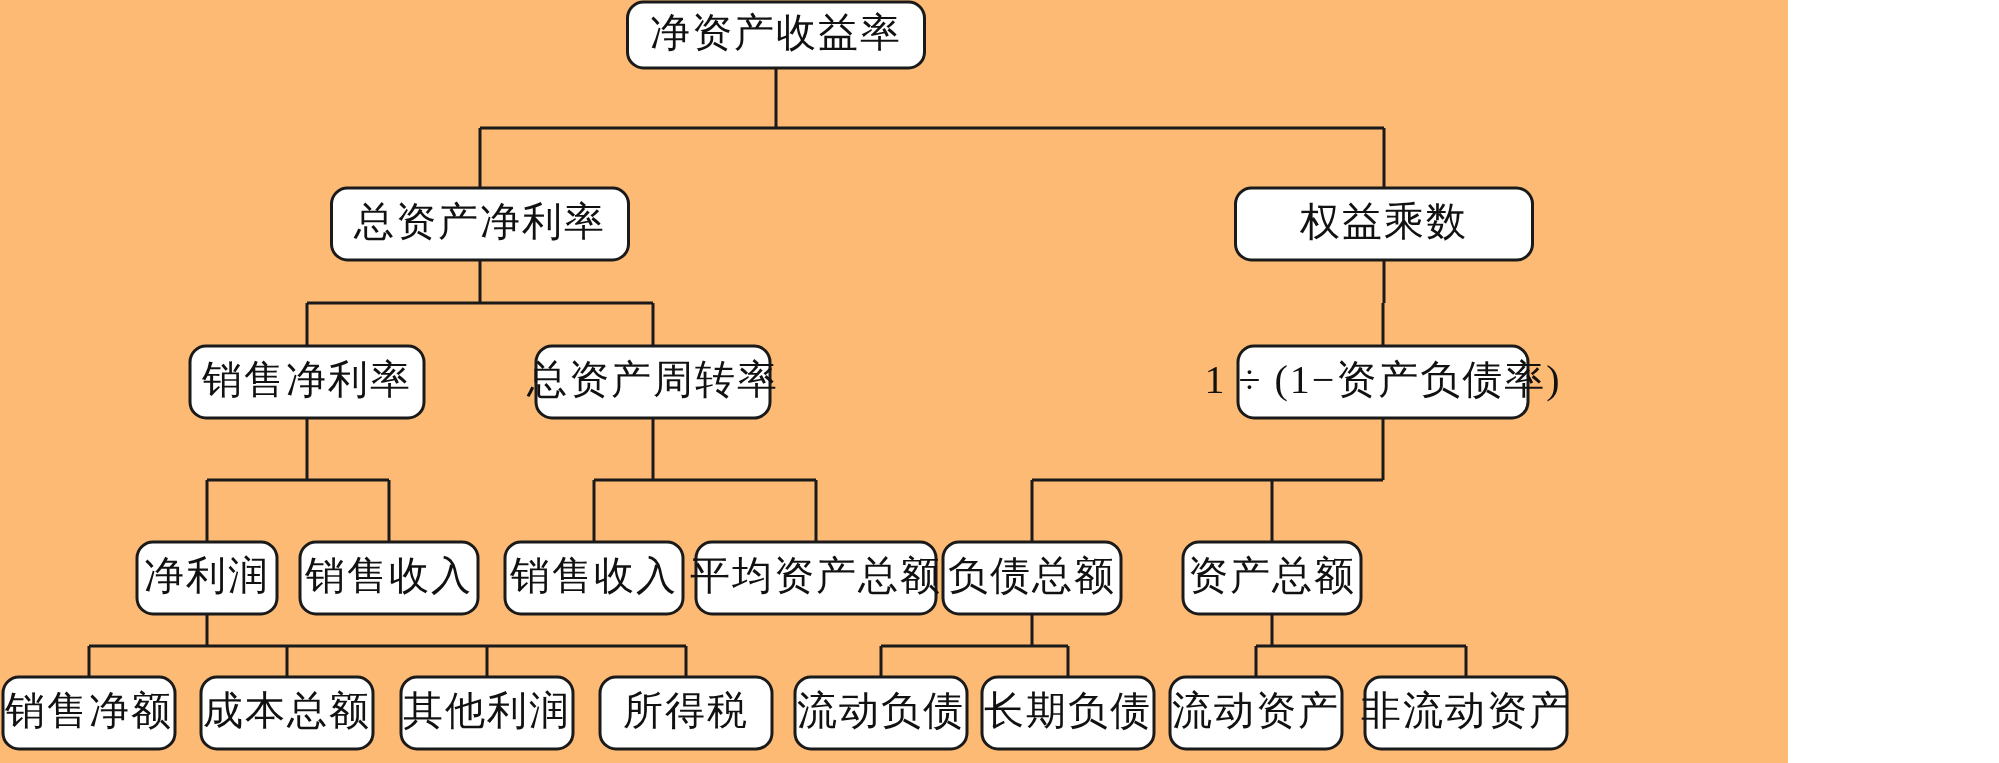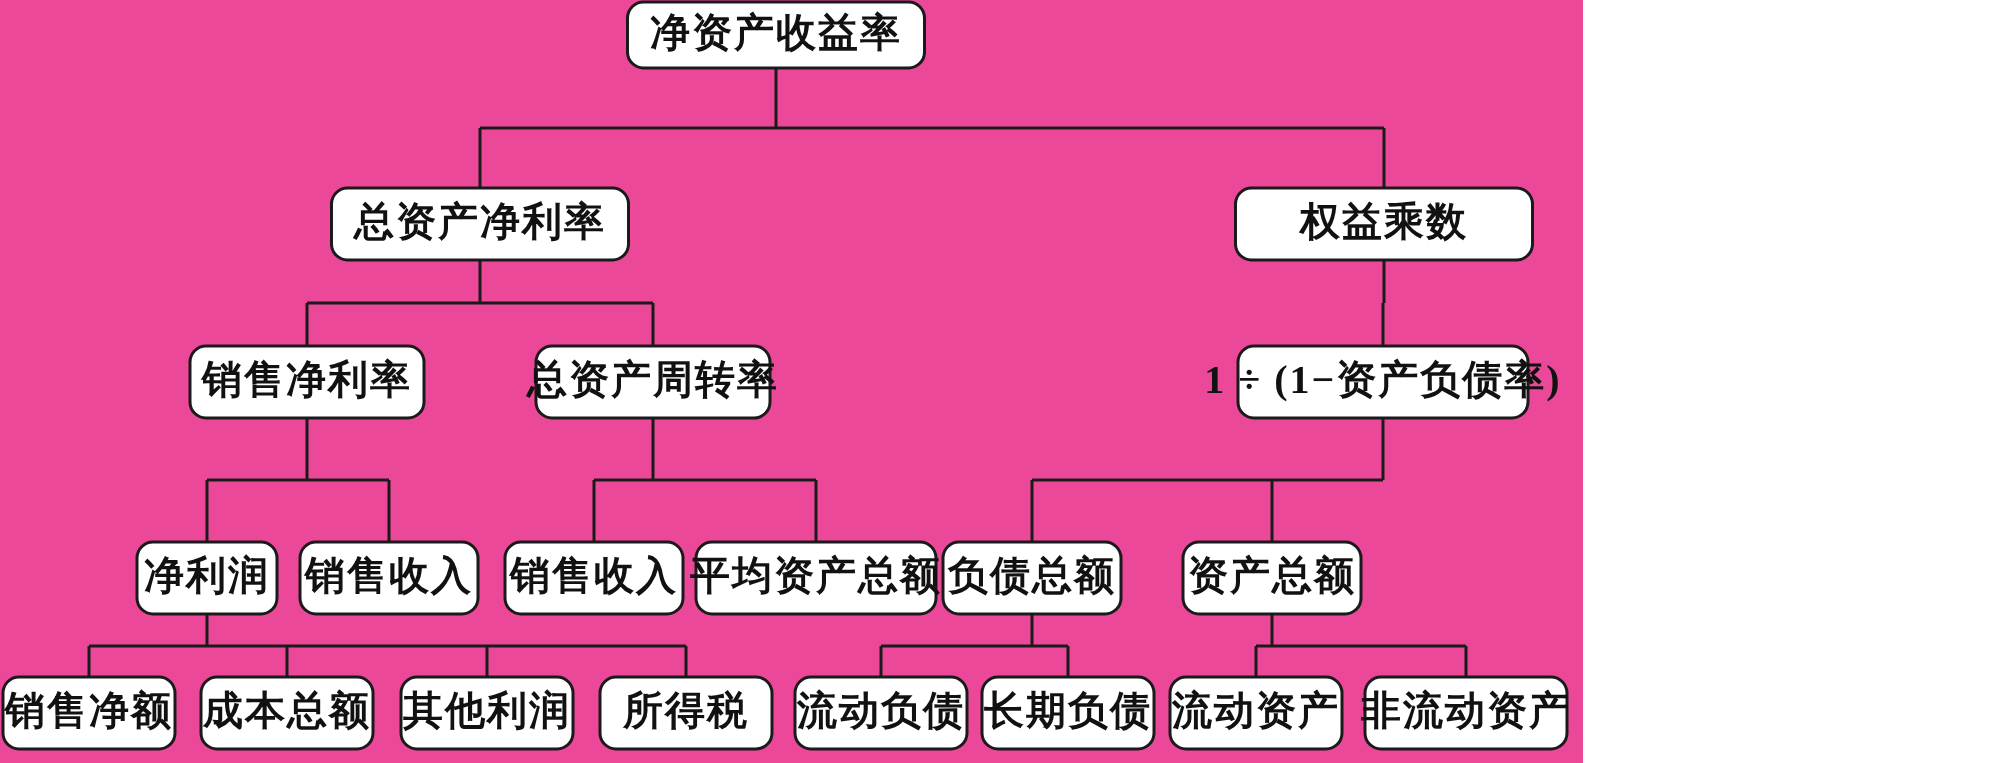--- a/index.html
+++ b/index.html
@@ -2,26 +2,25 @@
 <html><head>
 <meta charset="utf-8">
 <style>
   html, body {
     margin: 0;
     padding: 0;
     background: #ffffff;
   }
   #diagram-root {
     position: relative;
-    width: 1583px;
+    width: 1788px;
     height: 763px;
-    background: #ec4899;
+    background: #fdba74;
     font-family: "Liberation Serif", "DejaVu Serif", serif;
     overflow: hidden;
-    font-weight: bold;
   }
   svg.canvas {
     position: absolute;
     top: 0;
     left: 0;
     width: 1999px;
     height: 763px;
   }
   .node-box {
     fill: #ffffff;

